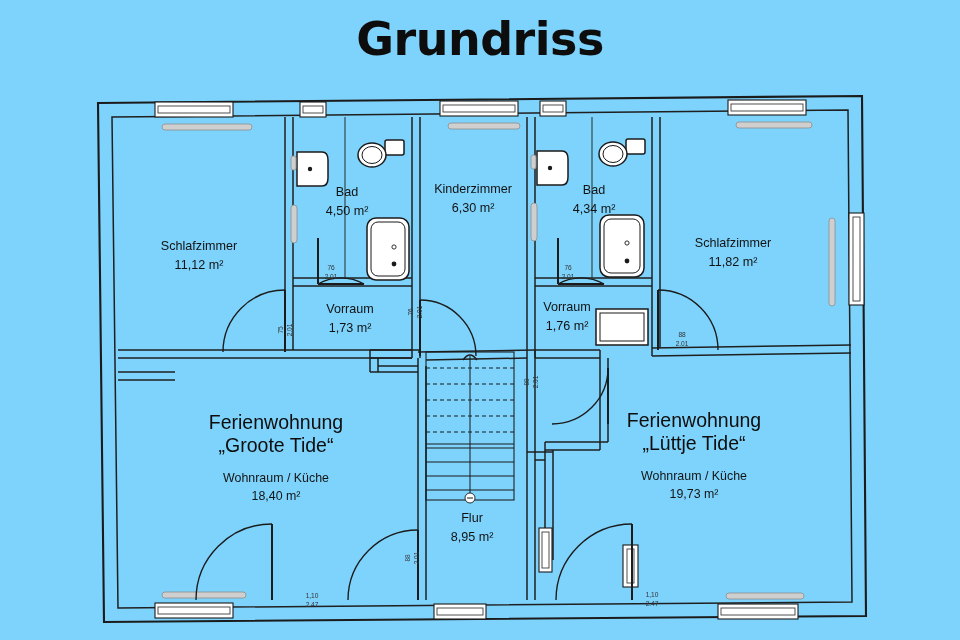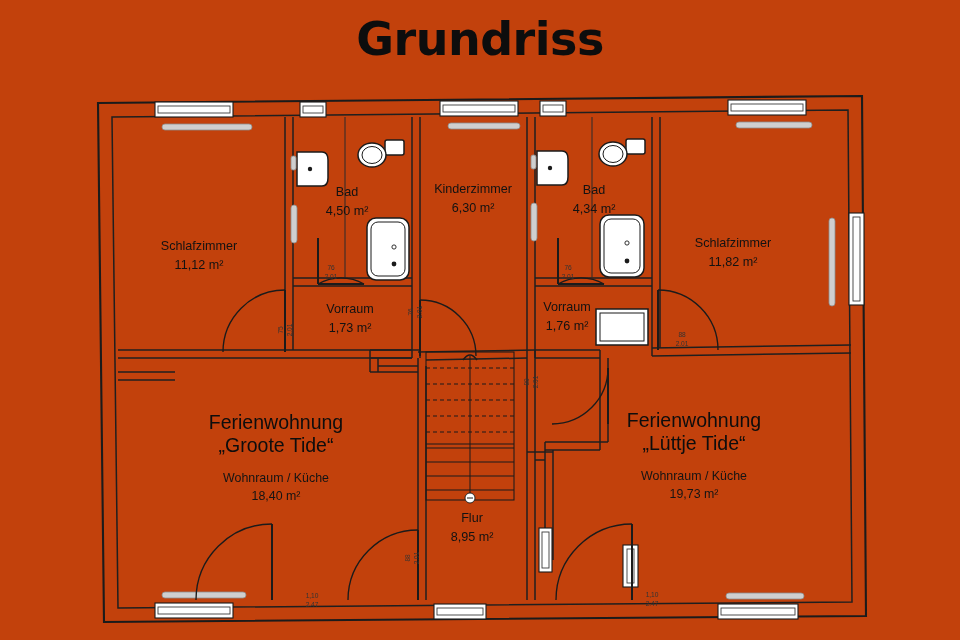--- a/index.html
+++ b/index.html
@@ -13,21 +13,21 @@
     height: 640px;
     overflow: hidden;
     font-family: "Liberation Sans", sans-serif;
     color: #111111;
     position: relative;
   }
   #plan-root {
     position: relative;
     width: 960px;
     height: 640px;
-    background: #c2410c;
+    background: #7dd3fc;
   }
   .plan-title {
     position: absolute;
     top: 12px;
     left: 0;
     width: 960px;
     text-align: center;
     font-family: "DejaVu Sans", sans-serif;
     font-size: 46px;
     font-weight: bold;

